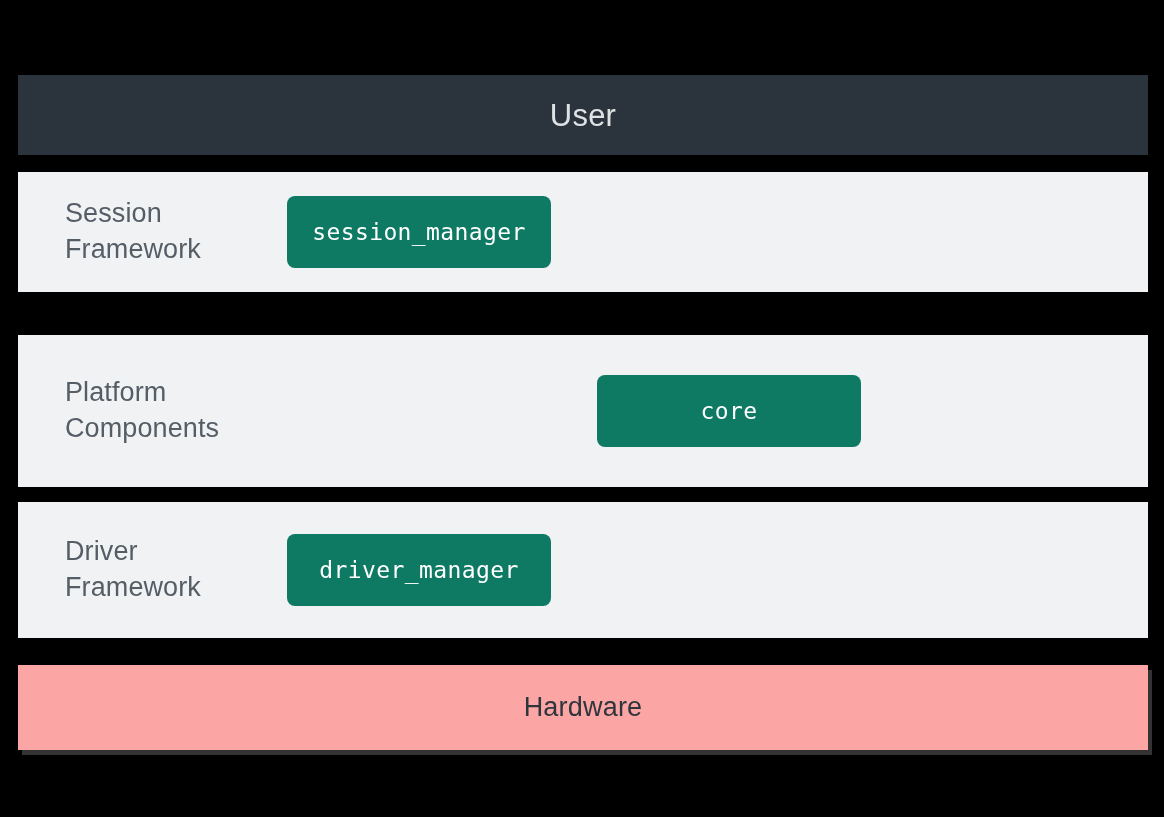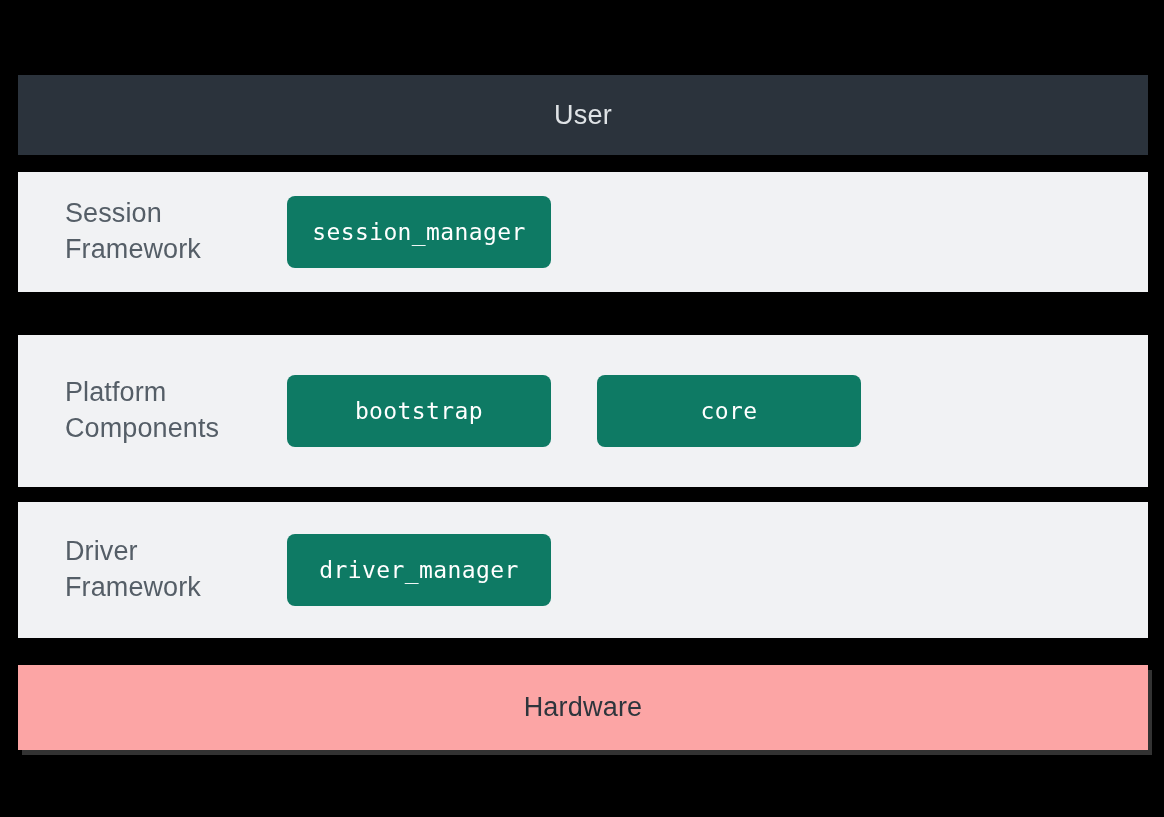--- a/index.html
+++ b/index.html
@@ -35,21 +35,21 @@
   .user-bar {
     top: 75px;
     height: 80px;
     background: #2b333c;
     display: flex;
     align-items: center;
     justify-content: center;
   }
   .user-bar .bar-label {
     color: #dfe3e6;
-    font-size: 27px;
+    font-size: 31px;
     font-weight: 400;
     letter-spacing: 0.2px;
     line-height: 1;
   }
 
   
   .hardware-bar {
     top: 665px;
     height: 85px;
     background: #fca5a5;
@@ -144,23 +144,20 @@
       <div class="component col-0">
         <span class="component-label">session_manager</span>
       </div>
     </div>
   </div>
 
   <div class="band layer-row" id="row-platform">
     <div class="layer-label">Platform
 Components</div>
     <div class="component-track">
-      <div class="component col-0">
-        <span class="component-label">bootstrap</span>
-      </div>
       <div class="component col-1">
         <span class="component-label">core</span>
       </div>
     </div>
   </div>
 
   <div class="band layer-row" id="row-driver">
     <div class="layer-label">Driver
 Framework</div>
     <div class="component-track">

